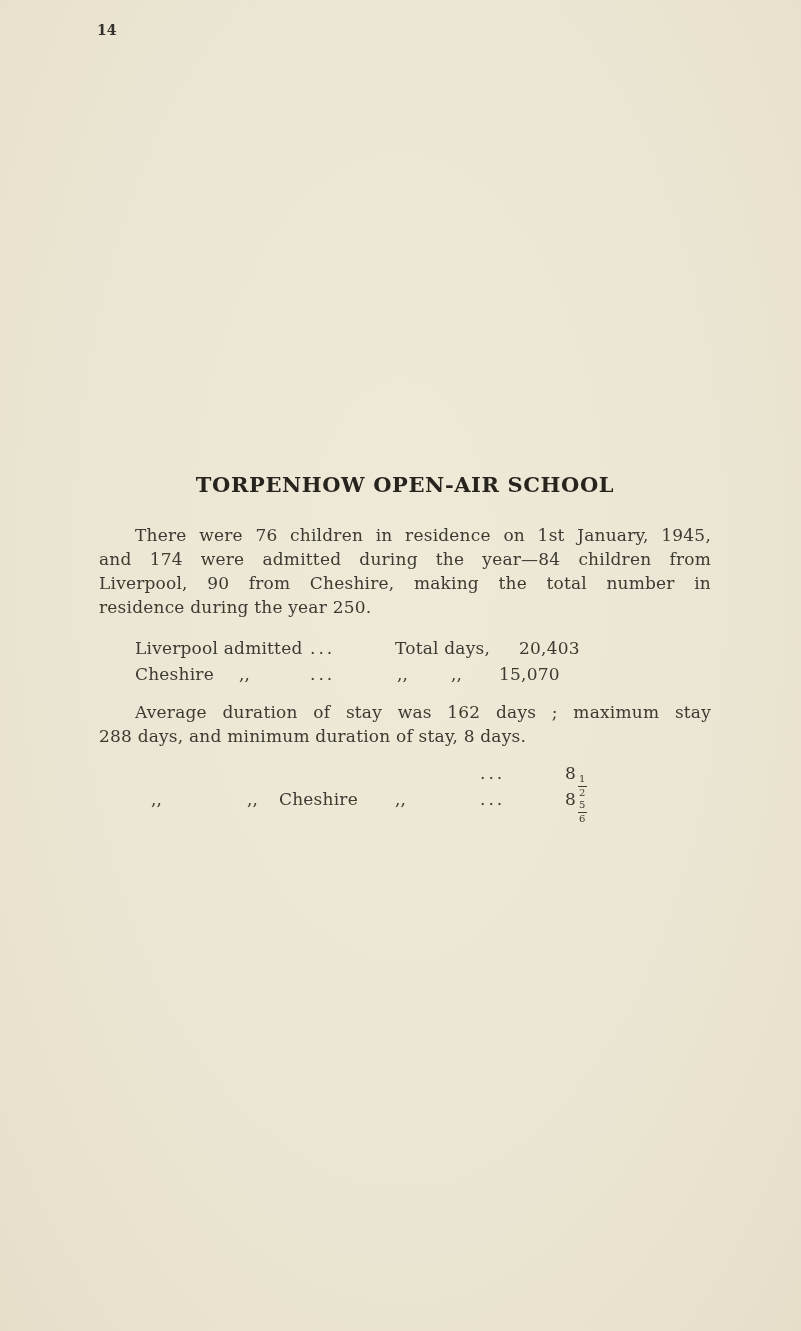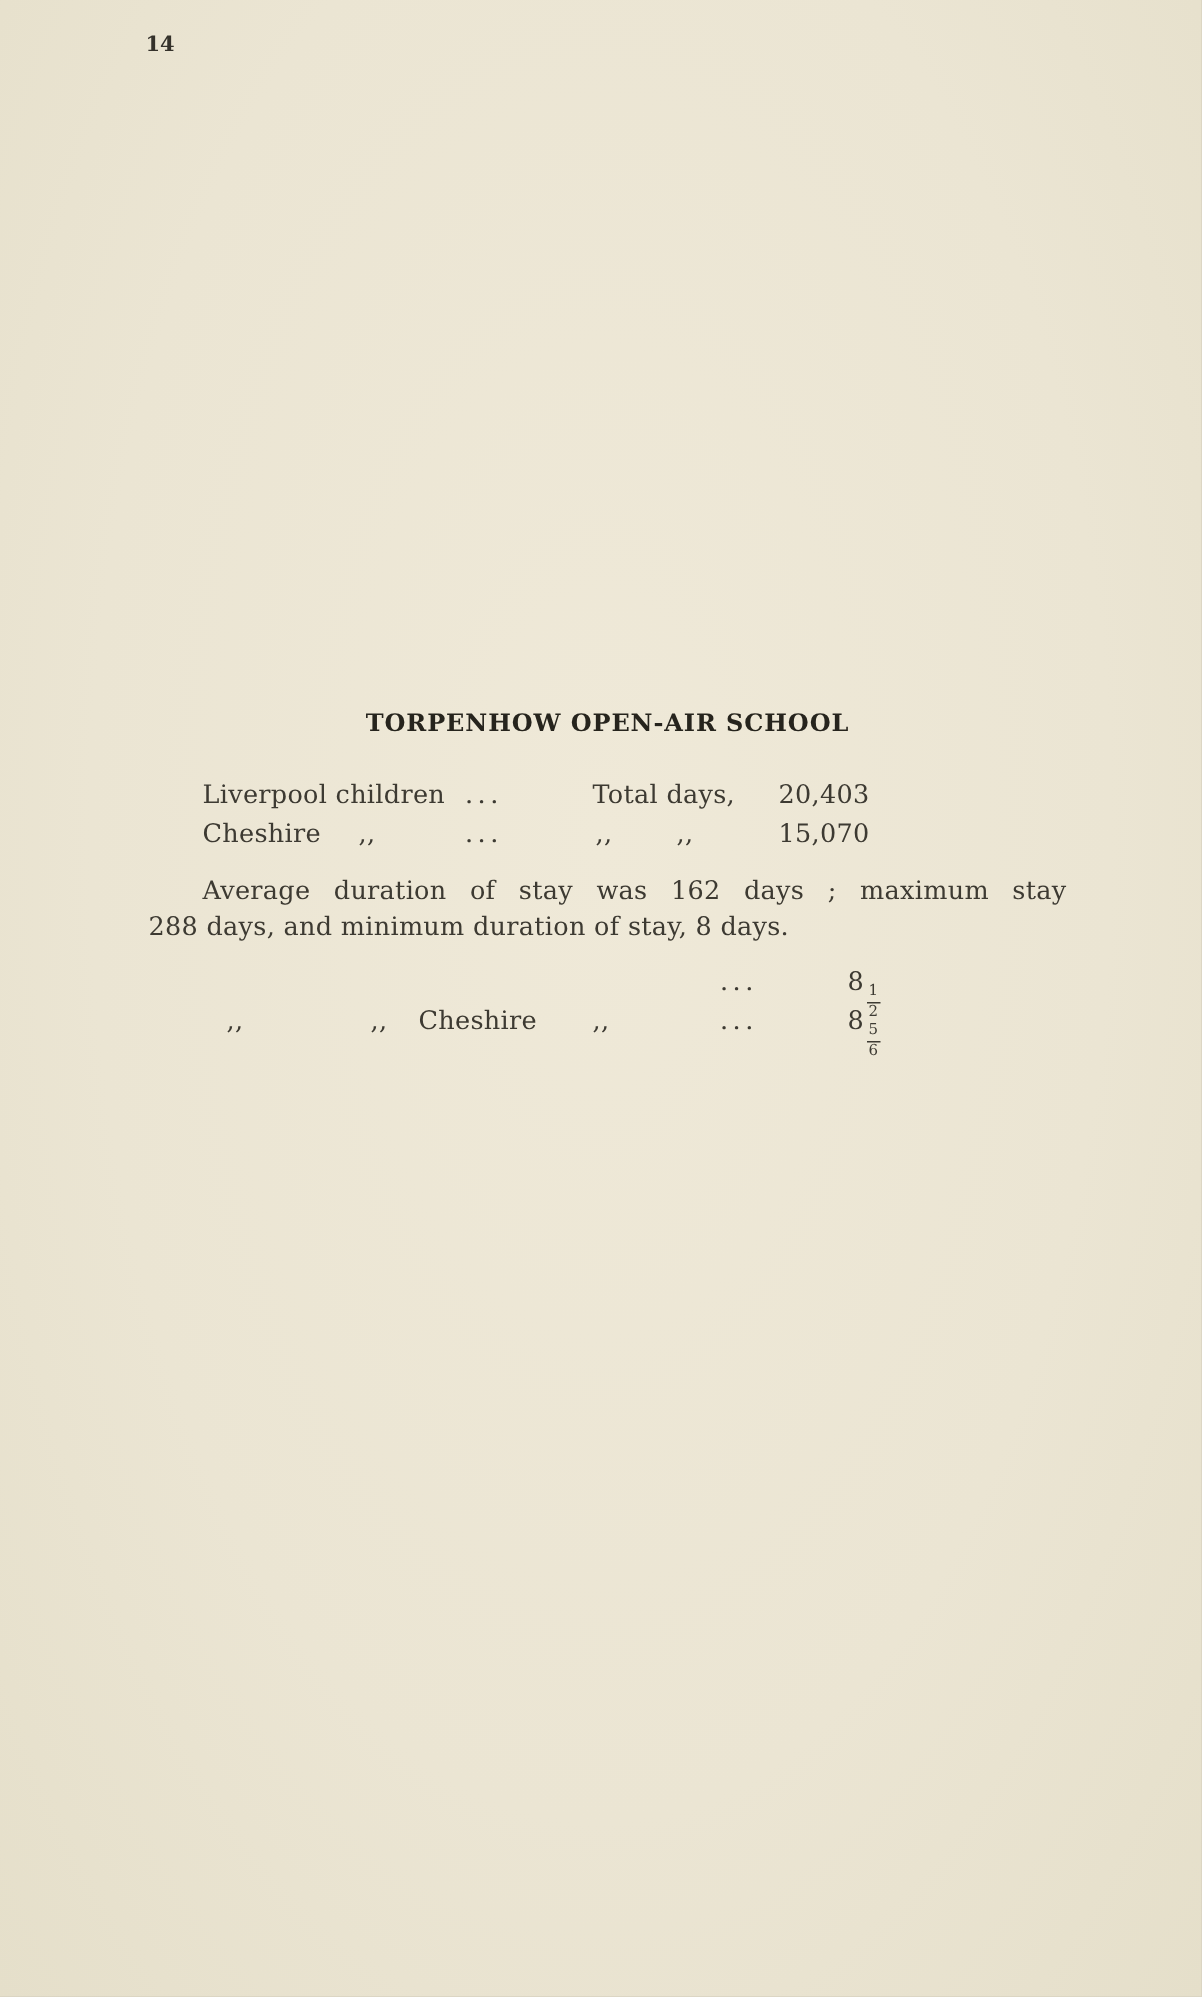--- a/index.html
+++ b/index.html
@@ -25,21 +25,21 @@
     color: #35322b;
   }
   .content {
     position: absolute;
     top: 472px;
     left: 99px;
     width: 612px;
   }
   .title {
     margin: 0 0 26px 0;
-    font-size: 16px;
+    font-size: 21px;
     font-weight: bold;
     text-align: center;
     letter-spacing: 0.6px;
     color: #26241d;
   }
   .para {
     margin: 0 0 16px 0;
     font-size: 17px;
     line-height: 24px;
     letter-spacing: 0.2px;
@@ -87,38 +87,44 @@
 <body>
 
 <div class="page">
 
   <div class="page-number">14</div>
 
   <div class="content">
 
     <h1 class="title">TORPENHOW OPEN-AIR SCHOOL</h1>
 
+    <p class="para">
+      <span class="line first" style="display:block">There were 76 children in residence on 1st January, 1945,</span>
+      <span class="line" style="display:block">and 174 were admitted during the year—84 children from</span>
+      <span class="line" style="display:block">Liverpool, 90 from Cheshire, making the total number in</span>
+      <span class="line last" style="display:block">residence during the year 250.</span>
+    </p>
 
     <p class="para tight">
     </p>
 
     <div class="rows">
       <div class="row">
-        <span class="c" style="left:36px">Liverpool children</span>
+        <span class="c" style="left:36px">Liverpool admitted</span>
         <span class="c dots" style="left:211px">...</span>
         <span class="c" style="left:296px">Total days,</span>
         <span class="c" style="left:420px">20,403</span>
       </div>
       <div class="row">
         <span class="c" style="left:36px">Cheshire</span>
         <span class="c" style="left:140px">,,</span>
         <span class="c dots" style="left:211px">...</span>
         <span class="c" style="left:298px">,,</span>
         <span class="c" style="left:352px">,,</span>
-        <span class="c" style="left:420px">15,070</span>
+        <span class="c" style="left:400px">15,070</span>
       </div>
     </div>
 
     <p class="para tight">
       <span class="line first" style="display:block">Average duration of stay was 162 days ; maximum stay</span>
       <span class="line last" style="display:block">288 days, and minimum duration of stay, 8 days.</span>
     </p>
 
     <div class="rows">
       <div class="row">

